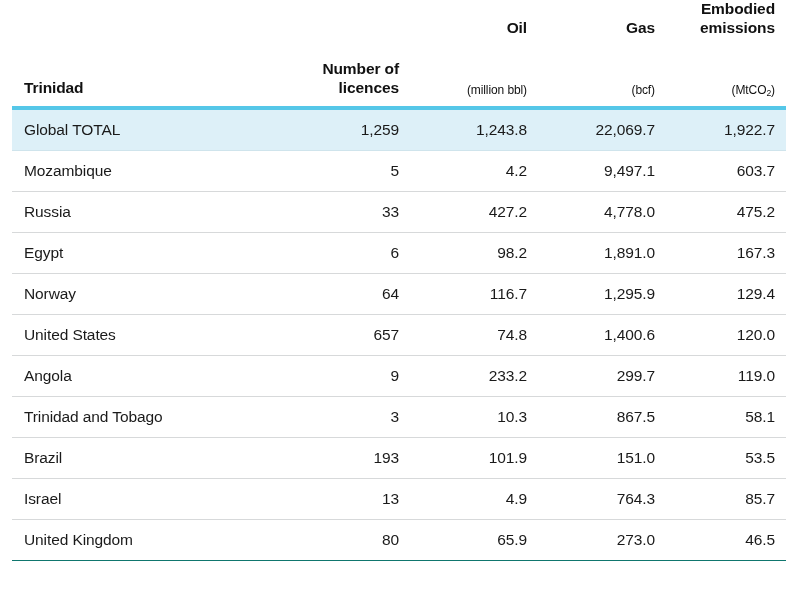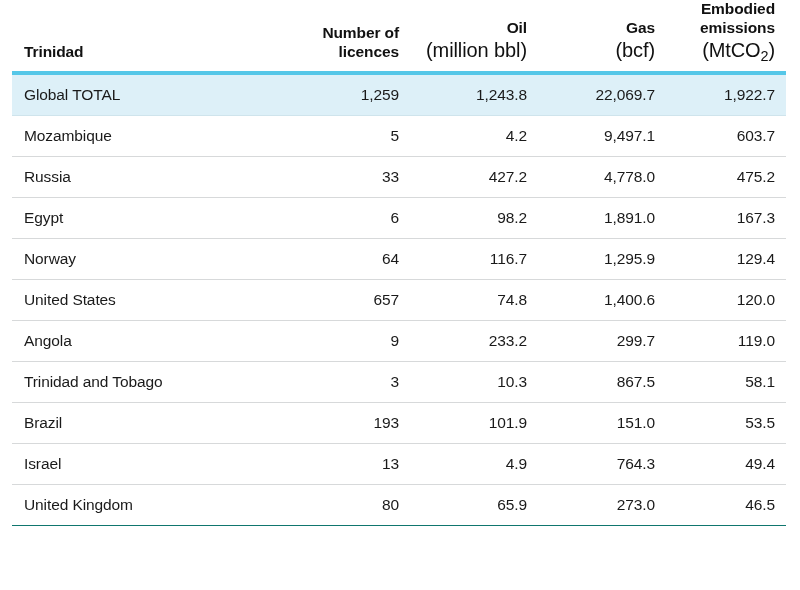--- a/index.html
+++ b/index.html
@@ -39,23 +39,24 @@
   th .hd-main {
     display: block;
     font-weight: bold;
     font-size: 15.5px;
     letter-spacing: -0.1px;
     color: #111111;
   }
   th .hd-unit {
     display: block;
     font-weight: normal;
-    font-size: 20px;
+    font-size: 12px;
     letter-spacing: -0.1px;
     color: #111111;
+    margin-top: 45px;
   }
   th.col-country {
     text-align: left;
     padding-left: 12px;
   }
   th.num {
     text-align: right;
     padding-right: 11px;
   }
 
@@ -205,21 +206,21 @@
           <td class="num">193</td>
           <td class="num">101.9</td>
           <td class="num">151.0</td>
           <td class="num">53.5</td>
         </tr>
         <tr>
           <td class="col-country">Israel</td>
           <td class="num">13</td>
           <td class="num">4.9</td>
           <td class="num">764.3</td>
-          <td class="num">49.4</td>
+          <td class="num">85.7</td>
         </tr>
         <tr>
           <td class="col-country">United Kingdom</td>
           <td class="num">80</td>
           <td class="num">65.9</td>
           <td class="num">273.0</td>
           <td class="num">46.5</td>
         </tr>
       </tbody>
   </table>

